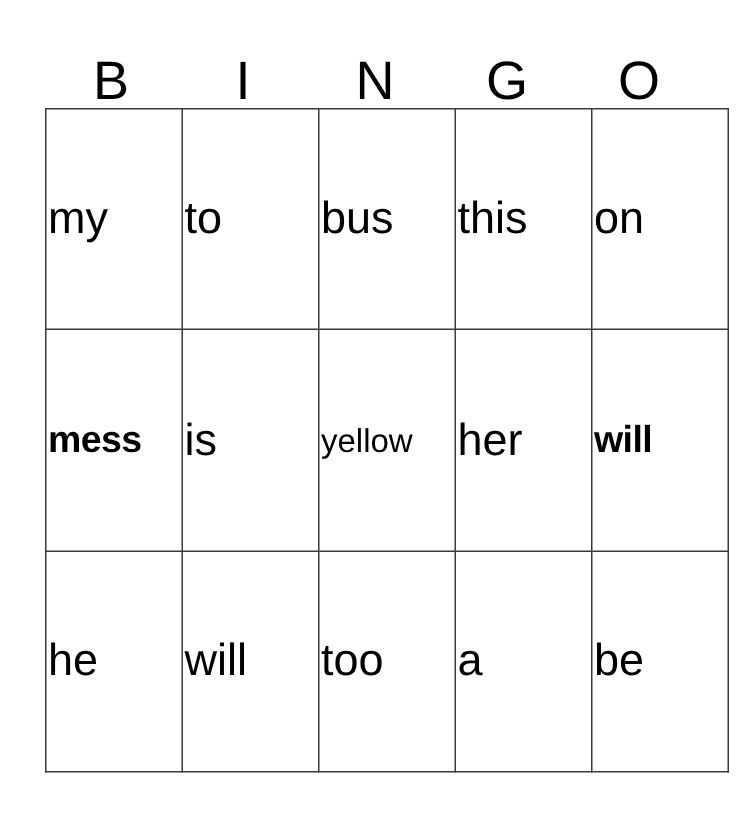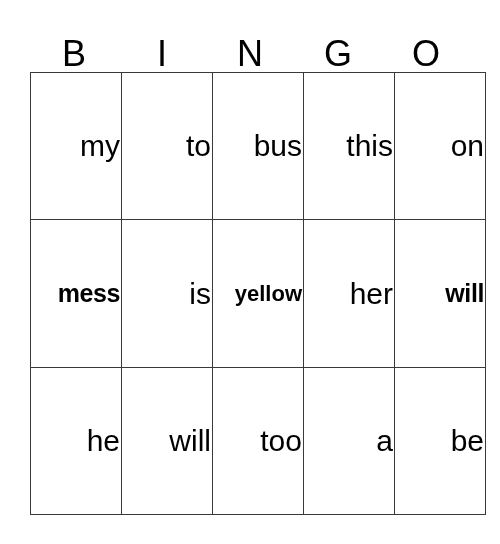--- a/index.html
+++ b/index.html
@@ -55,30 +55,30 @@
     border-collapse: collapse;
     table-layout: fixed;
     background: #ffffff;
   }
   #bingo-grid tr { height: 88.6px; }
   #bingo-grid td {
     width: 88px;
     height: 88.6px;
     border: 1.4px solid #3a3a3a;
     padding: 16px 1px;
-    text-align: right;
+    text-align: left;
     vertical-align: middle;
     font-size: 30px;
     line-height: 1.05;
     white-space: nowrap;
     overflow: hidden;
     color: #000000;
   }
   
-  #bingo-grid td.shrink { font-size: 22px; font-weight: bold; }
+  #bingo-grid td.shrink { font-size: 22px; }
   #bingo-grid td.tight  { font-size: 25px; letter-spacing: -0.4px; font-weight: bold; }
 </style>
 </head>
 <body>
 
 <div id="card">
 
   <div id="header-row">
     <div class="header-cell">B</div>
     <div class="header-cell">I</div>

